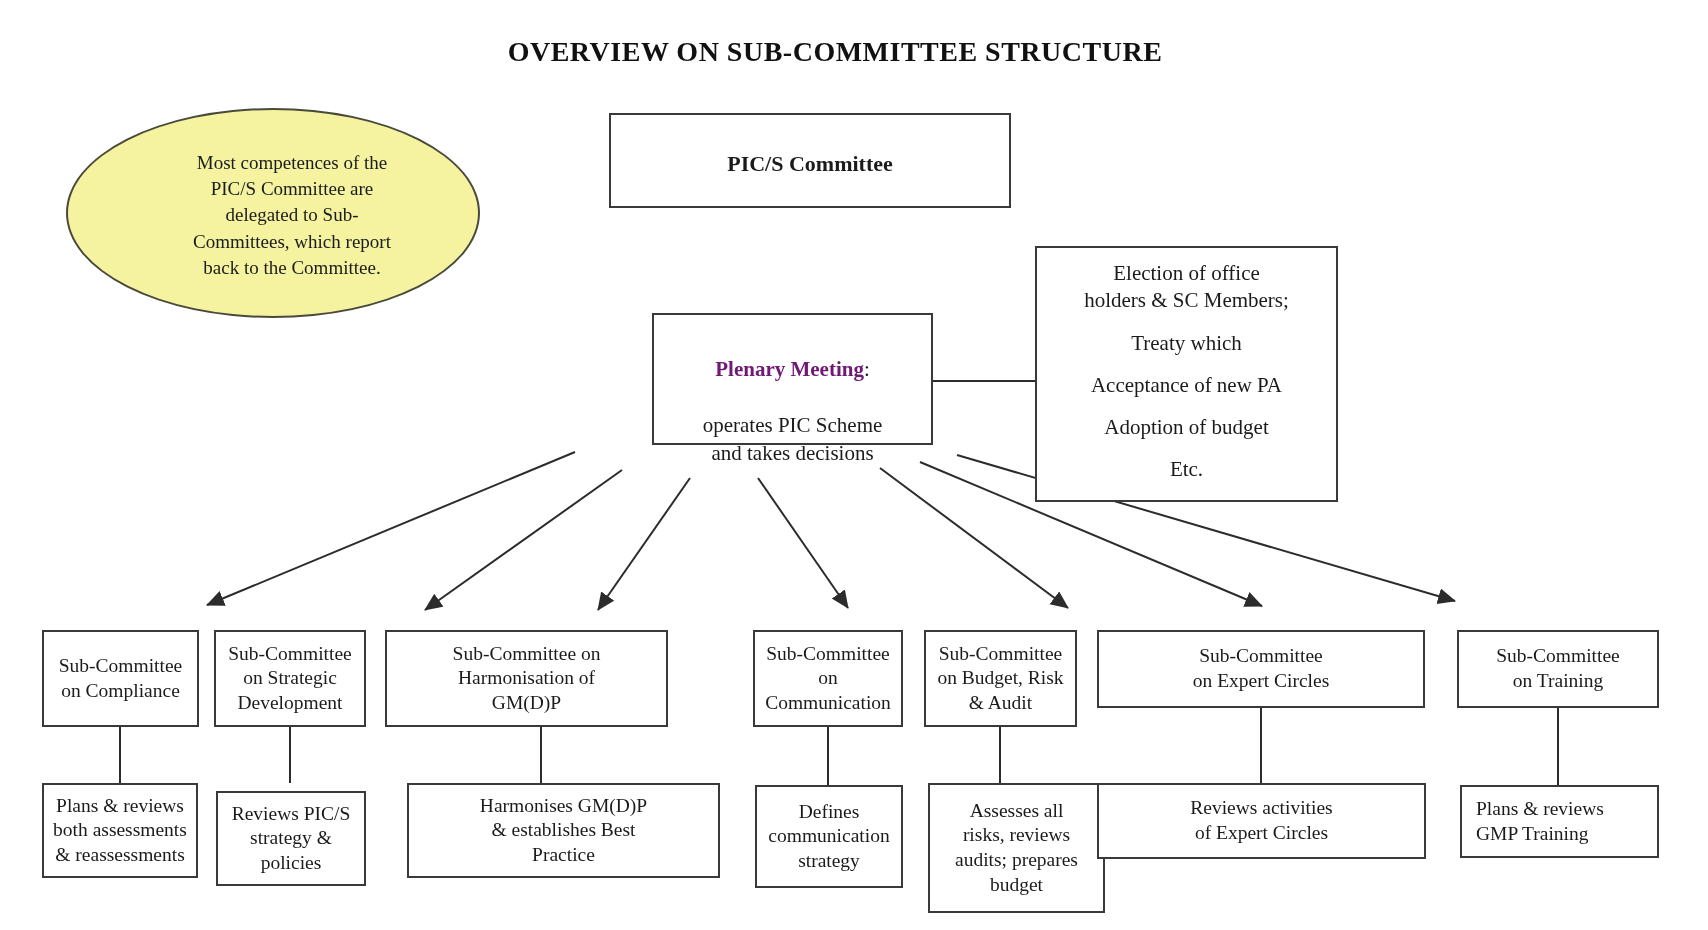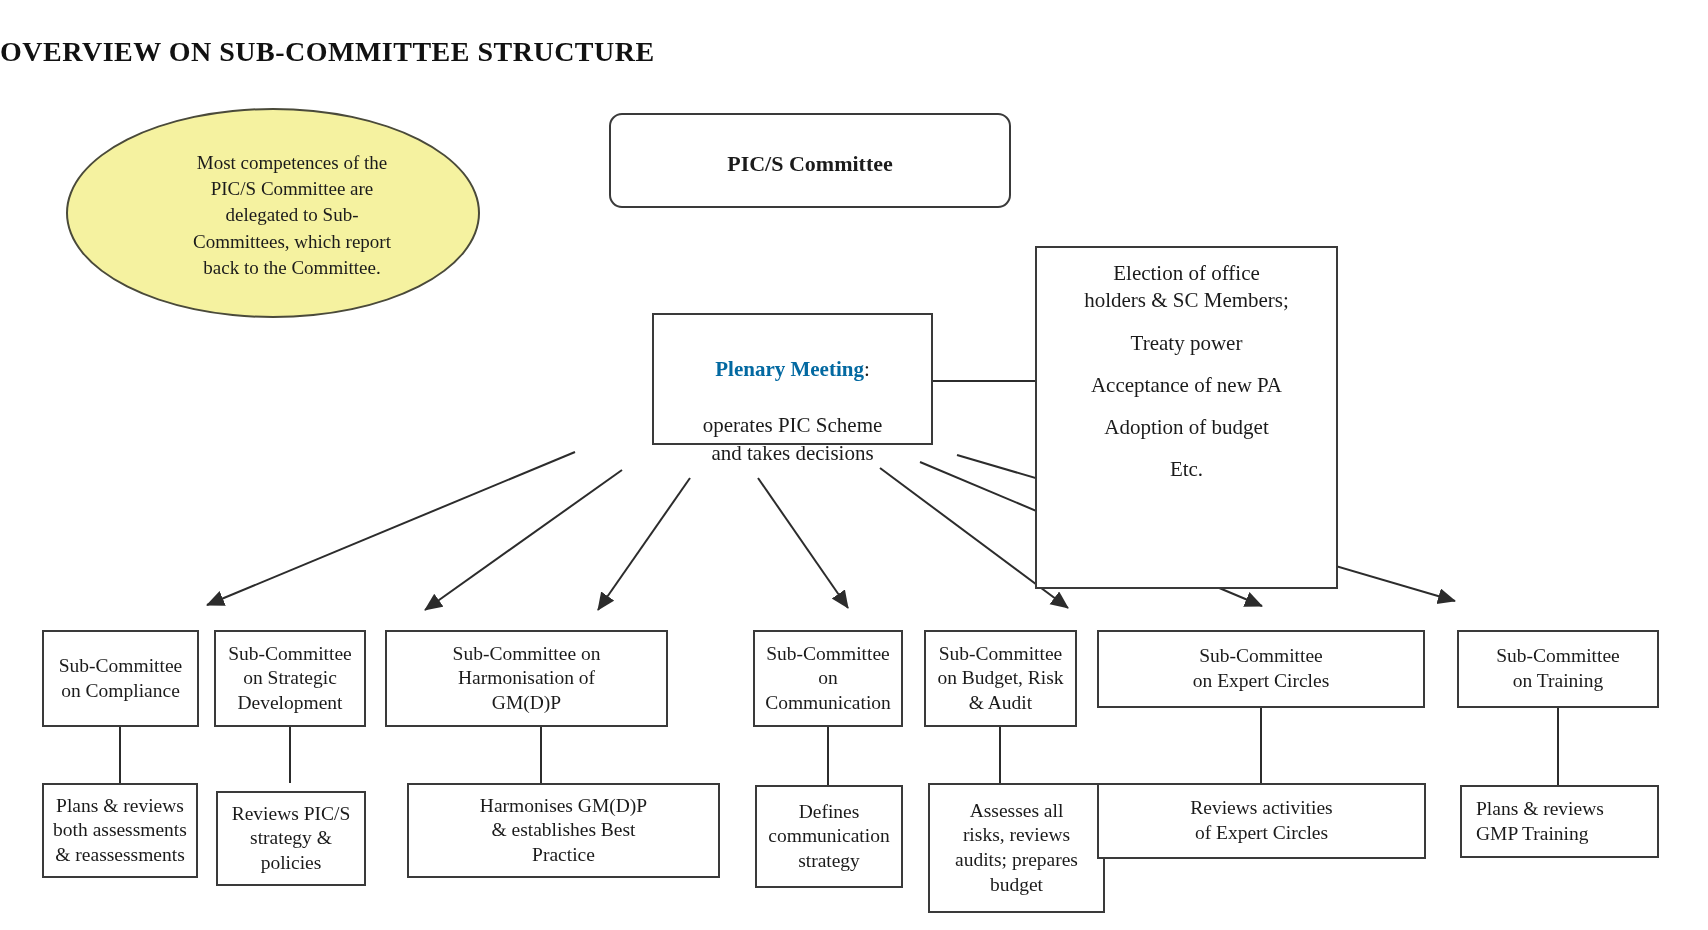--- a/index.html
+++ b/index.html
@@ -1,42 +1,42 @@
 <!DOCTYPE html>
 <html><head>
 <meta charset="utf-8">
 <style>
   html,body{margin:0;padding:0;background:#ffffff;}
   .canvas{
     position:relative;width:1708px;height:930px;background:#ffffff;overflow:hidden;
     font-family:"Liberation Serif","DejaVu Serif",serif;color:#1b1b1b;
   }
   .title{
-    position:absolute;left:0;top:36px;width:1670px;
+    position:absolute;left:0;top:36px;width:1670px;text-align:center;
     font-size:28px;font-weight:bold;letter-spacing:.5px;color:#111;
   }
   .lines-svg{position:absolute;left:0;top:0;width:1708px;height:930px;}
   .box{
     position:absolute;background:#fff;border:2px solid #3a3a3a;box-sizing:border-box;
     text-align:center;white-space:pre-line;
   }
   .bubble{
     position:absolute;left:66px;top:108px;width:414px;height:210px;
     background:#f5f2a0;border:2px solid #4a4a3a;border-radius:50%;box-sizing:border-box;
   }
   .bubble-text{
     position:absolute;left:84px;top:40px;width:280px;text-align:center;
     font-size:19px;line-height:1.38;white-space:pre-line;
   }
   .pics{left:609px;top:113px;width:402px;height:95px;padding-top:10px;
-        font-size:22px;font-weight:bold;border-radius:13px;}
+        font-size:22px;font-weight:bold;}
   .plenary{left:652px;top:313px;width:281px;height:132px;padding-top:13px;
            font-size:21px;line-height:1.33;}
-  .plenary .red{color:#0369a1;font-weight:bold;}
-  .election{left:1035px;top:246px;width:303px;height:343px;padding-top:12px;
+  .plenary .red{color:#701a75;font-weight:bold;}
+  .election{left:1035px;top:246px;width:303px;height:256px;padding-top:12px;
             font-size:21px;line-height:1.3;display:flex;flex-direction:column;
             gap:15px;}
   .sub,.role{display:flex;flex-direction:column;justify-content:center;
              font-size:19.5px;line-height:1.26;}
   .role-left{align-items:flex-start;text-align:left;padding-left:14px;}
 </style>
 </head>
 <body>
 
 <div class="canvas">
@@ -79,21 +79,21 @@
 back to the Committee.</div>
   </div>
 
   <div class="box pics">
     <span>PIC/S Committee</span>
   </div>
 
   <div class="box election">
     <div>Election of office
 holders &amp; SC Members;</div>
-    <div>Treaty power</div>
+    <div>Treaty which</div>
     <div>Acceptance of new PA</div>
     <div>Adoption of budget</div>
     <div>Etc.</div>
   </div>
 
   <div class="box plenary">
     <div><span class="red">Plenary Meeting</span><span>:</span></div>
     <div>operates PIC Scheme
 and takes decisions</div>
   </div>

